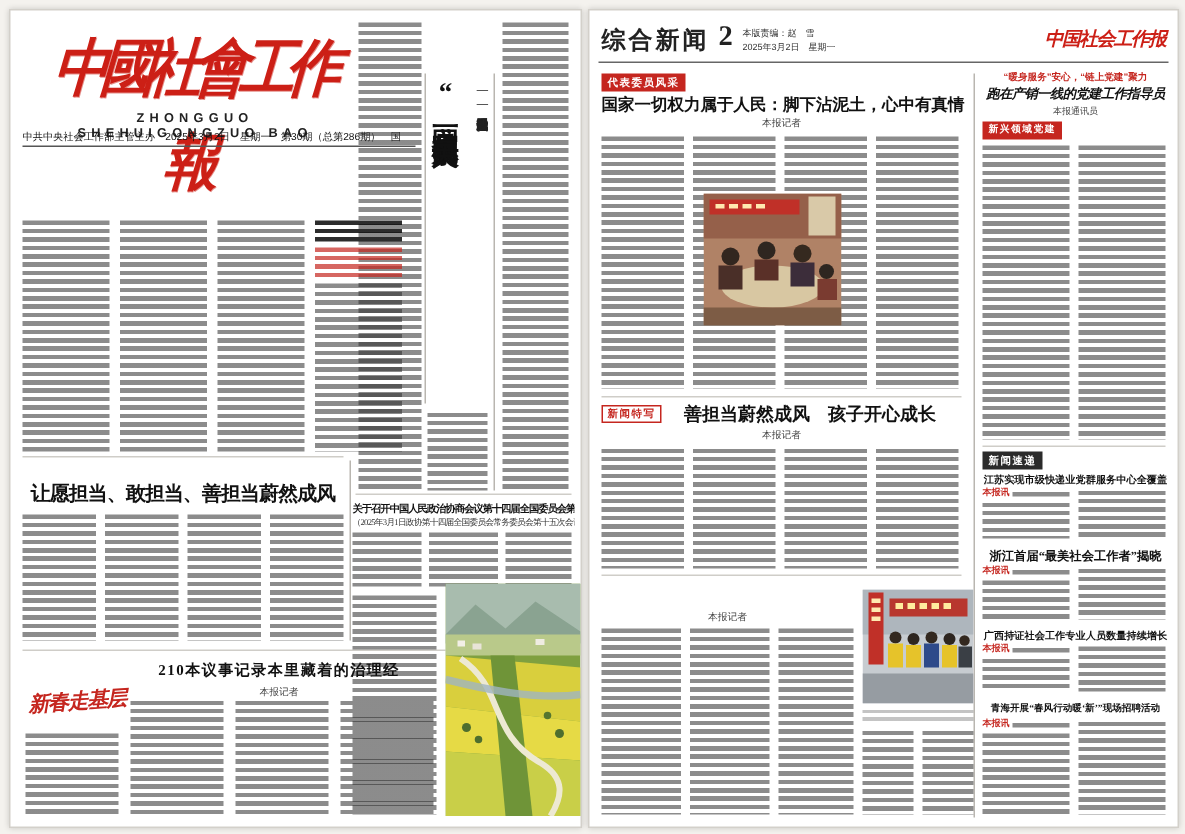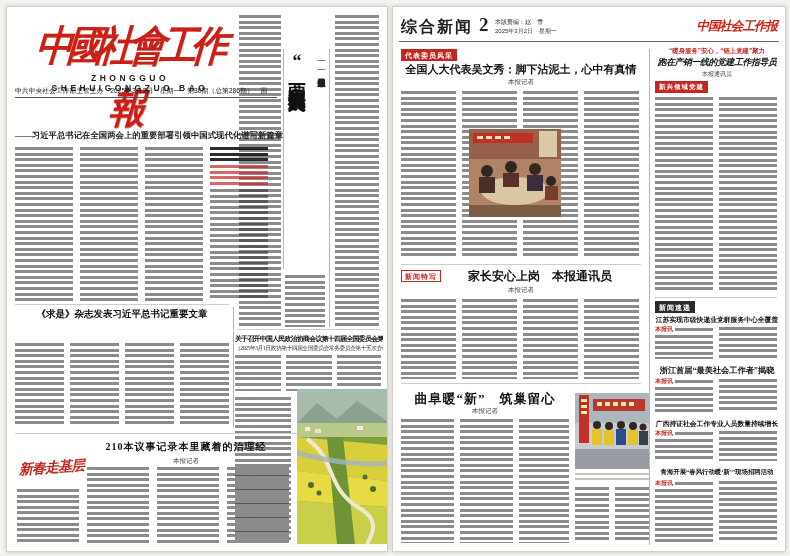--- a/index.html
+++ b/index.html
@@ -57,30 +57,29 @@
     <div class="tx" style="left:232px;top:8px;width:42px;height:312px;"></div>
 
     <div class="vline" style="left:276px;top:42px;height:220px;"></div>
     <div class="abs ser vert" style="left:278px;top:44px;height:220px;width:24px;font-size:18px;font-weight:bold;letter-spacing:1px;color:#111;">“国家一切权力属于人民”</div>
     <div class="abs ser vert" style="left:306px;top:48px;height:212px;width:13px;font-size:7.5px;font-weight:bold;color:#222;">——习近平总书记全过程人民民主重大理念的生动实践</div>
     <div class="vline" style="left:322px;top:42px;height:278px;"></div>
     <div class="tx" style="left:278px;top:268px;width:40px;height:52px;"></div>
 
     <div class="tx" style="left:328px;top:8px;width:44px;height:312px;"></div>
 
-    <div class="abs ser ctr" style="left:8px;top:123px;width:258px;font-size:8.4px;font-weight:bold;color:#222;white-space:nowrap;">——习近平总书记在全国两会上的重要部署引领中国式现代化谱写新篇章</div>
     <div class="tx" style="left:8px;top:140px;width:58px;height:154px;"></div>
     <div class="tx" style="left:73px;top:140px;width:58px;height:154px;"></div>
     <div class="tx" style="left:138px;top:140px;width:58px;height:154px;"></div>
     <div class="tx-b" style="left:203px;top:140px;width:58px;height:14px;"></div>
     <div class="tx-r" style="left:203px;top:158px;width:58px;height:20px;"></div>
     <div class="tx" style="left:203px;top:182px;width:58px;height:112px;"></div>
 
     <div class="hline-lt" style="left:8px;top:297px;width:214px;"></div>
-    <div class="abs ser ctr" style="left:8px;top:301px;width:214px;font-size:9.5px;font-weight:bold;color:#111;white-space:nowrap;">《求是》杂志发表习近平总书记重要文章</div>
+    <div class="abs ser ctr" style="left:8px;top:313px;width:214px;font-size:13.2px;font-weight:bold;letter-spacing:-0.5px;color:#111;white-space:nowrap;">让愿担当、敢担当、善担当蔚然成风</div>
     <div class="tx" style="left:8px;top:336px;width:49px;height:84px;"></div>
     <div class="tx" style="left:63px;top:336px;width:49px;height:84px;"></div>
     <div class="tx" style="left:118px;top:336px;width:49px;height:84px;"></div>
     <div class="tx" style="left:173px;top:336px;width:49px;height:84px;"></div>
 
     <div class="vline" style="left:226px;top:300px;height:120px;"></div>
     <div class="hline-lt" style="left:230px;top:322px;width:144px;"></div>
     <div class="abs ser" style="left:228px;top:327px;width:148px;font-size:6.9px;font-weight:bold;color:#111;white-space:nowrap;overflow:hidden;text-align:center;letter-spacing:-0.7px;">关于召开中国人民政治协商会议第十四届全国委员会第四次会议的决定</div>
     <div class="abs ser" style="left:228px;top:337px;width:148px;font-size:5.8px;color:#333;white-space:nowrap;overflow:hidden;text-align:center;letter-spacing:-0.5px;">（2025年3月1日政协第十四届全国委员会常务委员会第十五次会议通过）</div>
     <div class="tx" style="left:228px;top:348px;width:46px;height:36px;"></div>
@@ -126,21 +125,21 @@
     <div class="abs" style="left:8px;top:10px;font-size:16px;font-weight:bold;letter-spacing:2px;color:#222;">综合新闻</div>
     <div class="abs ser" style="left:86px;top:7px;font-size:19px;font-weight:bold;color:#222;">2</div>
     <div class="abs" style="left:102px;top:11px;font-size:6px;color:#333;white-space:nowrap;">本版责编：赵　雪</div>
     <div class="abs" style="left:102px;top:20px;font-size:6px;color:#333;white-space:nowrap;">2025年3月2日　星期一</div>
     <div class="abs mini-masthead" style="left:294px;top:11px;width:90px;font-size:12.5px;text-align:right;letter-spacing:-1px;white-space:nowrap;">中国社会工作报</div>
     <div class="hline" style="left:6px;top:34px;width:380px;border-top-width:1.5px;border-color:#666;"></div>
 
     <div class="vline" style="left:256px;top:42px;height:496px;"></div>
 
     <div class="tag-red" style="left:8px;top:42px;">代表委员风采</div>
-    <div class="abs ser ctr" style="left:8px;top:55px;width:240px;font-size:11px;font-weight:bold;color:#111;white-space:nowrap;">全国人大代表吴文秀：脚下沾泥土，心中有真情</div>
+    <div class="abs ser ctr" style="left:8px;top:55px;width:240px;font-size:11px;font-weight:bold;color:#111;white-space:nowrap;">国家一切权力属于人民：脚下沾泥土，心中有真情</div>
     <div class="byline" style="left:8px;top:71px;width:240px;">本报记者</div>
     <div class="tx" style="left:8px;top:84px;width:55px;height:168px;"></div>
     <div class="tx" style="left:69px;top:84px;width:55px;height:168px;"></div>
     <div class="tx" style="left:130px;top:84px;width:55px;height:168px;"></div>
     <div class="tx" style="left:191px;top:84px;width:55px;height:168px;"></div>
 
     <div class="abs" style="left:76px;top:122px;width:92px;height:88px;">
       <svg width="92" height="88" viewBox="0 0 92 88" xmlns="http://www.w3.org/2000/svg">
         <rect width="92" height="88" fill="#b08266"></rect>
         <rect width="92" height="30" fill="#95604a"></rect>
@@ -158,29 +157,28 @@
         <circle cx="66" cy="40" r="6" fill="#35291f"></circle>
         <rect x="58" y="46" width="16" height="16" fill="#3c2d3a"></rect>
         <circle cx="82" cy="52" r="5" fill="#2e2620"></circle>
         <rect x="76" y="57" width="13" height="14" fill="#7a3b30"></rect>
         <rect y="76" width="92" height="12" fill="#7d5c45"></rect>
       </svg>
     </div>
 
     <div class="hline-lt" style="left:8px;top:257px;width:240px;"></div>
     <div class="tag-outline" style="left:8px;top:263px;">新闻特写</div>
-    <div class="abs ser ctr" style="left:46px;top:261px;width:202px;font-size:12px;font-weight:bold;color:#111;white-space:nowrap;">家长安心上岗　本报通讯员</div>
+    <div class="abs ser ctr" style="left:46px;top:261px;width:202px;font-size:12px;font-weight:bold;color:#111;white-space:nowrap;">善担当蔚然成风　孩子开心成长</div>
     <div class="byline" style="left:8px;top:279px;width:240px;">本报记者</div>
     <div class="tx" style="left:8px;top:292px;width:55px;height:80px;"></div>
     <div class="tx" style="left:69px;top:292px;width:55px;height:80px;"></div>
     <div class="tx" style="left:130px;top:292px;width:55px;height:80px;"></div>
     <div class="tx" style="left:191px;top:292px;width:55px;height:80px;"></div>
 
     <div class="hline-lt" style="left:8px;top:376px;width:240px;"></div>
-    <div class="abs ser ctr" style="left:8px;top:383px;width:168px;font-size:13px;font-weight:bold;letter-spacing:1px;color:#111;white-space:nowrap;">曲阜暖“新”　筑巢留心</div>
     <div class="byline" style="left:8px;top:400px;width:168px;">本报记者</div>
     <div class="tx" style="left:8px;top:412px;width:53px;height:124px;"></div>
     <div class="tx" style="left:67px;top:412px;width:53px;height:124px;"></div>
     <div class="tx" style="left:126px;top:412px;width:50px;height:124px;"></div>
 
     <div class="abs" style="left:182px;top:386px;width:74px;height:76px;">
       <svg width="74" height="76" viewBox="0 0 74 76" xmlns="http://www.w3.org/2000/svg">
         <rect width="74" height="76" fill="#c7ccd1"></rect>
         <rect width="74" height="30" fill="#aeb6bd"></rect>
         <rect x="4" y="2" width="10" height="48" fill="#c03028"></rect>

